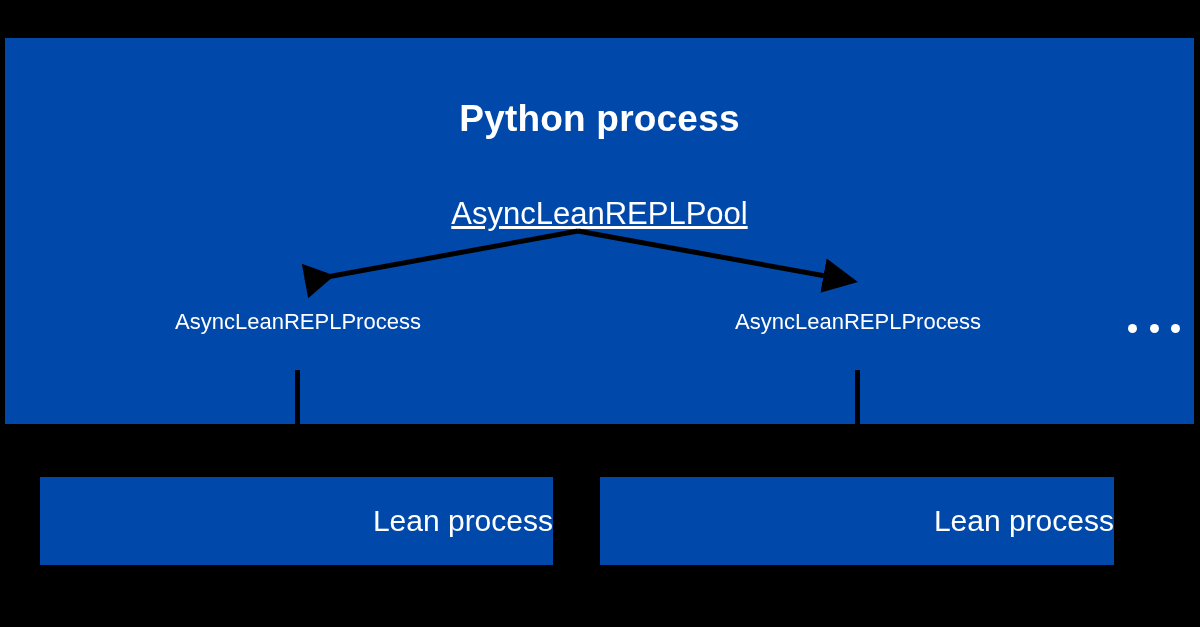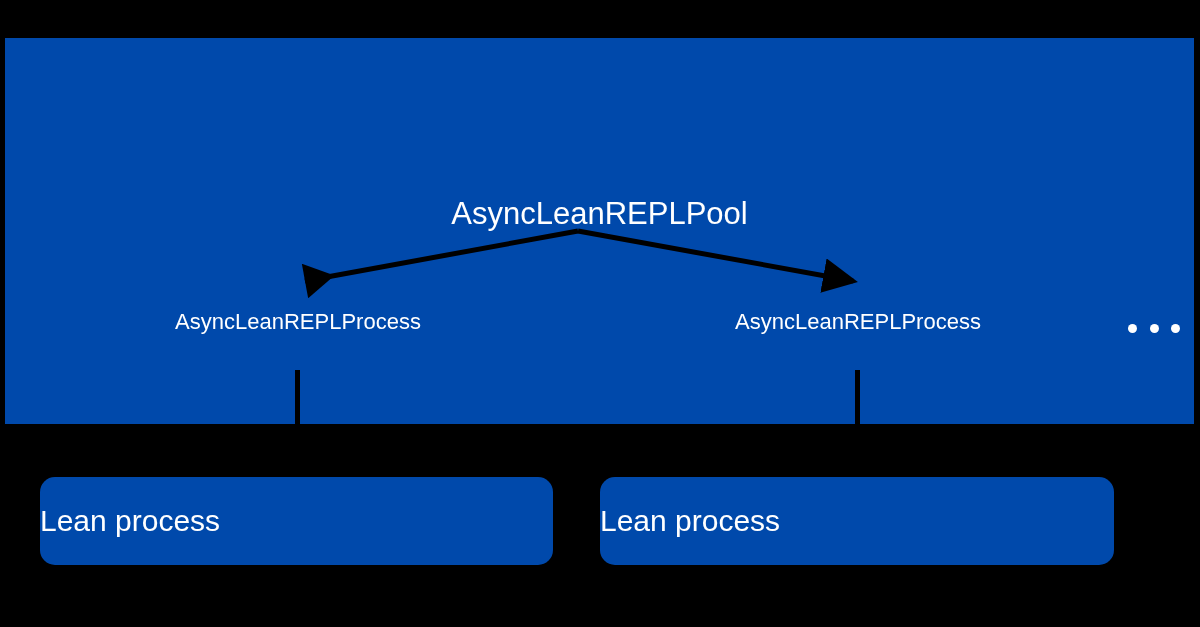--- a/index.html
+++ b/index.html
@@ -43,20 +43,21 @@
   .pool-label {
     position: absolute;
     left: 0;
     top: 160px;
     width: 1189px;
     text-align: center;
     color: #FFFFFF;
     font-size: 31px;
     font-weight: normal;
     line-height: 1;
+    text-decoration: underline;
   }
 
   
   .arrow-layer {
     position: absolute;
     left: 0;
     top: 0;
     width: 1200px;
     height: 627px;
     pointer-events: none;
@@ -114,40 +115,40 @@
   .nub.b { left: 855px; top: 474px; }
 
   
   .lean-box {
     position: absolute;
     top: 477px;
     height: 88px;
     background: #0049AB;
     display: flex;
     align-items: center;
-    justify-content: flex-start;
-    border-radius: 15px;
+    justify-content: flex-end;
   }
   .lean-box.left  { left: 40px;  width: 513px; }
   .lean-box.right { left: 600px; width: 514px; }
 
   .lean-label {
     color: #FFFFFF;
     font-size: 30px;
     font-weight: normal;
     line-height: 1;
   }
 </style>
 </head>
 <body>
 
 <div id="canvas">
 
   <div class="python-process-box">
 
+    <div class="python-process-title">Python process</div>
 
     <div class="pool-label">AsyncLeanREPLPool</div>
   </div>
 
   <svg class="arrow-layer" viewBox="0 0 1200 627" xmlns="http://www.w3.org/2000/svg">
     <defs>
       <marker id="arrowhead-left" markerWidth="7" markerHeight="7" refX="6" refY="3.5" orient="auto" markerUnits="strokeWidth">
         <path d="M6,0 L0,3.5 L6,7 z" fill="#000000"></path>
       </marker>
       <marker id="arrowhead-right" markerWidth="7" markerHeight="7" refX="6" refY="3.5" orient="auto" markerUnits="strokeWidth">

